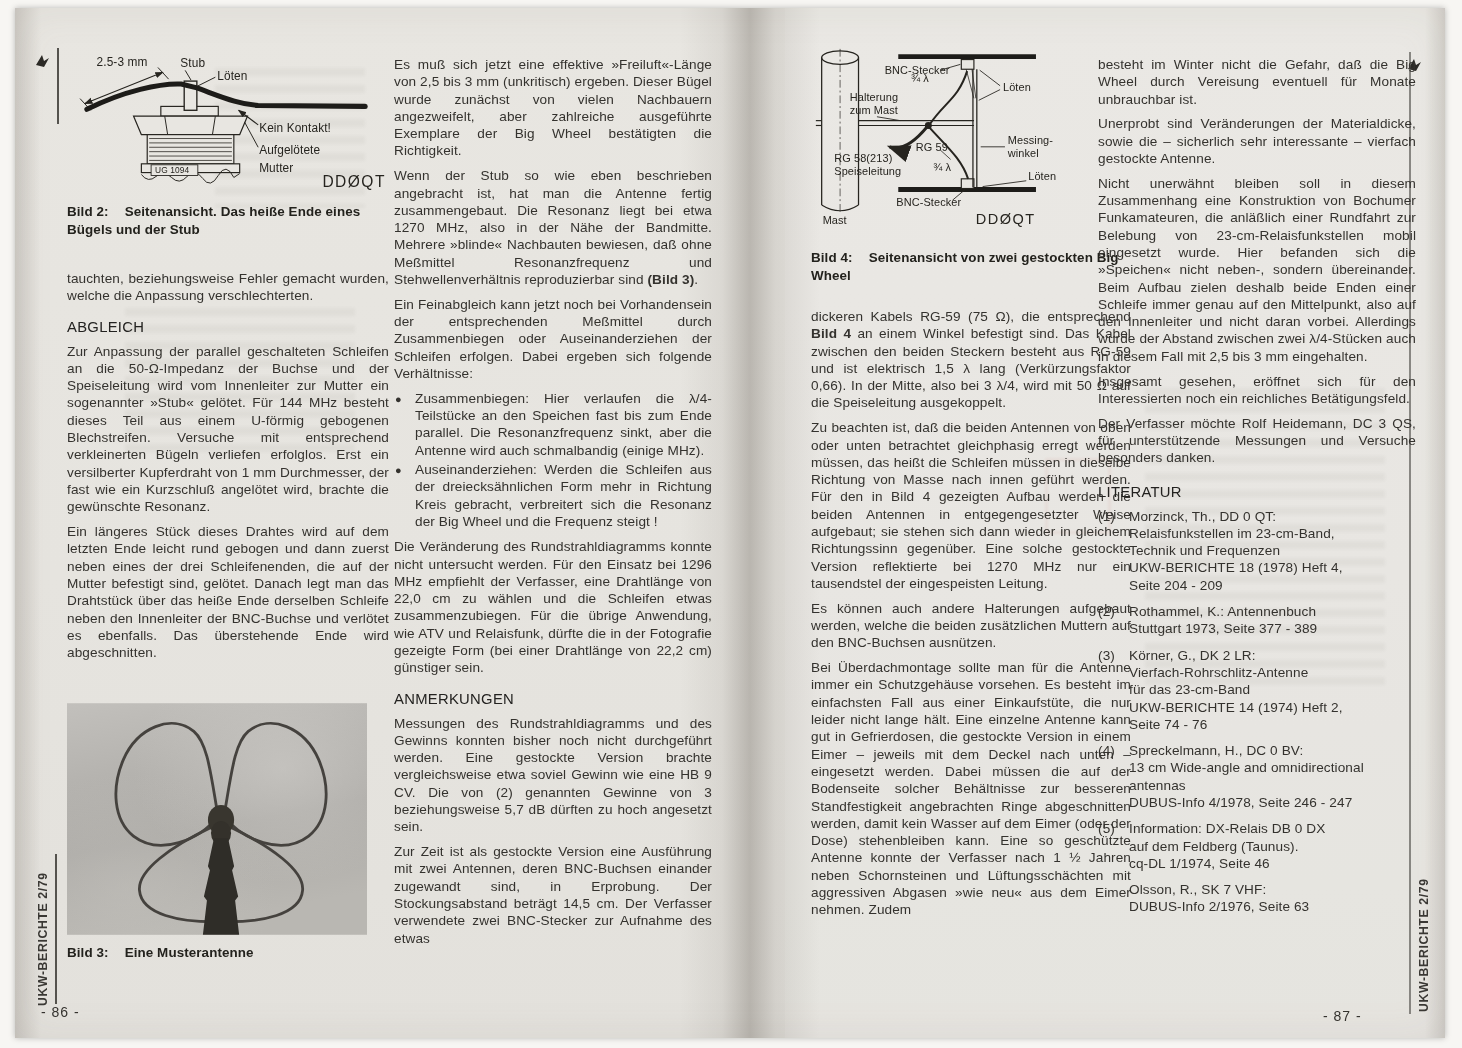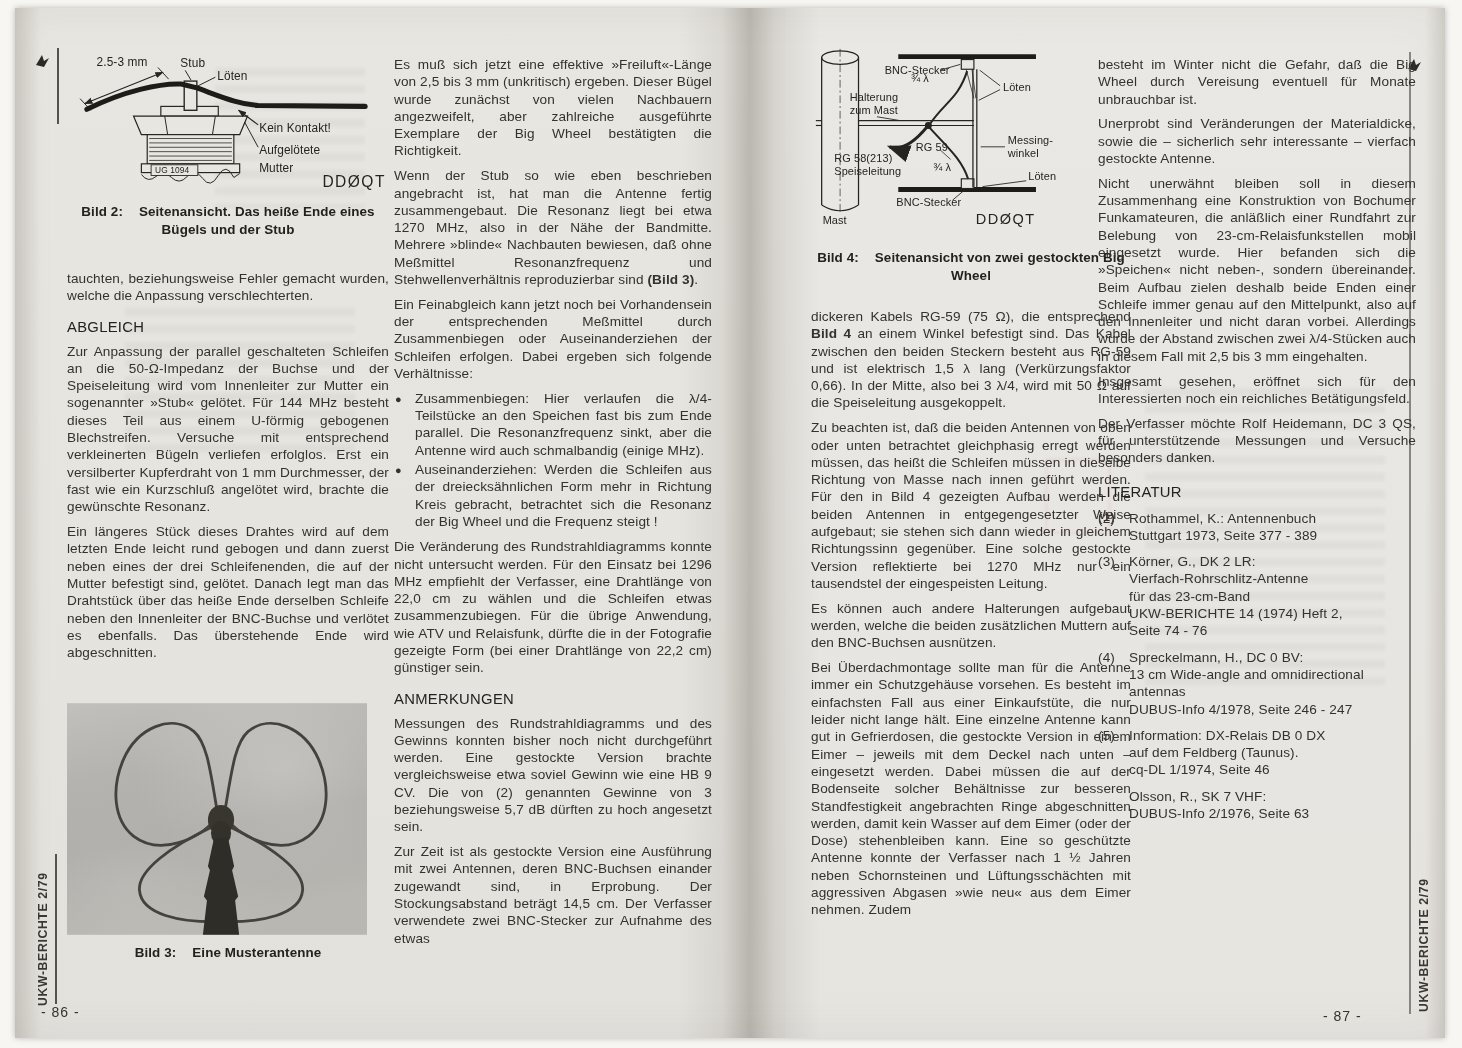--- a/index.html
+++ b/index.html
@@ -18,21 +18,21 @@
     position:absolute;left:665px;top:0;width:140px;height:1030px;
     background:linear-gradient(90deg,rgba(0,0,0,0) 0%,rgba(70,62,52,.08) 30%,rgba(70,62,52,.28) 50%,rgba(70,62,52,.10) 68%,rgba(0,0,0,0) 100%);
   }
   .edge-shade-l{position:absolute;left:0;top:0;width:26px;height:1030px;background:linear-gradient(90deg,rgba(90,80,70,.18),rgba(0,0,0,0));}
   .edge-shade-r{position:absolute;right:0;top:0;width:20px;height:1030px;background:linear-gradient(270deg,rgba(90,80,70,.16),rgba(0,0,0,0));}
 
   .col{position:absolute;width:318px;font-size:13.6px;line-height:17.3px;
        text-align:justify;color:#34322e;letter-spacing:.1px;}
   .col p{margin:0 0 7.5px 0;}
   .head{font-weight:normal;font-size:14.8px;line-height:18px;margin:13px 0 7px 0;color:#232220;text-align:left;letter-spacing:.3px;}
-  .caption{font-weight:bold;font-size:13.4px;line-height:17.5px;text-align:center;margin:9px 0 10px 0;color:#23221d;}
+  .caption{font-weight:bold;font-size:13.4px;line-height:17.5px;text-align:left;margin:9px 0 10px 0;color:#23221d;}
   .cap-label{margin-right:16px;}
   .bullet{position:relative;padding-left:21px;margin:0 0 2px 0;}
   .bullet-dot{position:absolute;left:1px;top:1px;font-size:11px;}
   .ref{position:relative;padding-left:31px;margin:0 0 9px 0;text-align:left;}
   .ref-num{position:absolute;left:0;top:0;}
   .ref-text{white-space:pre-line;}
 
   .fig{margin:0 0 2px 0;}
   .fig svg{display:block;}
   svg text{fill:#26241f;font-family:"Liberation Sans","DejaVu Sans",sans-serif;}
@@ -187,21 +187,21 @@
   <div class="col" style="left:379px;top:48px;">
     <p>Es muß sich jetzt eine effektive »Freiluft«-Länge von 2,5 bis 3 mm (unkritisch) ergeben. Dieser Bügel wurde zunächst von vielen Nachbauern angezweifelt, aber zahlreiche ausgeführte Exemplare der Big Wheel bestätigten die Richtigkeit.</p>
     <p><span>Wenn der Stub so wie eben beschrieben angebracht ist, hat man die Antenne fertig zusammengebaut. Die Resonanz liegt bei etwa 1270 MHz, also in der Nähe der Bandmitte. Mehrere »blinde« Nachbauten bewiesen, daß ohne Meßmittel Resonanzfrequenz und Stehwellenverhältnis reproduzierbar sind </span><b>(Bild 3)</b><span>.</span></p>
     <p>Ein Feinabgleich kann jetzt noch bei Vorhandensein der entsprechenden Meßmittel durch Zusammenbiegen oder Auseinanderziehen der Schleifen erfolgen. Dabei ergeben sich folgende Verhältnisse:</p>
     <div class="bullet">
       <span class="bullet-dot">●</span>
       <span>Zusammenbiegen: Hier verlaufen die λ/4-Teilstücke an den Speichen fast bis zum Ende parallel. Die Resonanzfrequenz sinkt, aber die Antenne wird auch schmalbandig (einige MHz).</span>
     </div>
     <div class="bullet" style="margin-bottom:8px;">
       <span class="bullet-dot">●</span>
-      <span>Auseinanderziehen: Werden die Schleifen aus der dreiecksähnlichen Form mehr in Richtung Kreis gebracht, betrachtet sich die Resonanz der Big Wheel und die Frequenz steigt !</span>
+      <span>Auseinanderziehen: Werden die Schleifen aus der dreiecksähnlichen Form mehr in Richtung Kreis gebracht, verbreitert sich die Resonanz der Big Wheel und die Frequenz steigt !</span>
     </div>
     <p>Die Veränderung des Rundstrahldiagramms konnte nicht untersucht werden. Für den Einsatz bei 1296 MHz empfiehlt der Verfasser, eine Drahtlänge von 22,0 cm zu wählen und die Schleifen etwas zusammenzubiegen. Für die übrige Anwendung, wie ATV und Relaisfunk, dürfte die in der Fotografie gezeigte Form (bei einer Drahtlänge von 22,2 cm) günstiger sein.</p>
     <div class="head">ANMERKUNGEN</div>
     <p>Messungen des Rundstrahldiagramms und des Gewinns konnten bisher noch nicht durchgeführt werden. Eine gestockte Version brachte vergleichsweise etwa soviel Gewinn wie eine HB 9 CV. Die von (2) genannten Gewinne von 3 beziehungsweise 5,7 dB dürften zu hoch angesetzt sein.</p>
     <p>Zur Zeit ist als gestockte Version eine Ausführung mit zwei Antennen, deren BNC-Buchsen einander zugewandt sind, in Erprobung. Der Stockungsabstand beträgt 14,5 cm. Der Verfasser verwendete zwei BNC-Stecker zur Aufnahme des etwas</p>
   </div>
 
   <div class="col" style="left:796px;top:34px;width:320px;">
 
     <div class="fig">
@@ -283,20 +283,25 @@
   <div class="col" style="left:1083px;top:48px;">
     <p>besteht im Winter nicht die Gefahr, daß die Big Wheel durch Vereisung eventuell für Monate unbrauchbar ist.</p>
     <p>Unerprobt sind Veränderungen der Materialdicke, sowie die – sicherlich sehr interessante – vierfach gestockte Antenne.</p>
     <p>Nicht unerwähnt bleiben soll in diesem Zusammenhang eine Konstruktion von Bochumer Funkamateuren, die anläßlich einer Rundfahrt zur Belebung von 23-cm-Relaisfunkstellen mobil eingesetzt wurde. Hier befanden sich die »Speichen« nicht neben-, sondern übereinander. Beim Aufbau zielen deshalb beide Enden einer Schleife immer genau auf den Mittelpunkt, also auf den Innenleiter und nicht daran vorbei. Allerdings wurde der Abstand zwischen zwei λ/4-Stücken auch in diesem Fall mit 2,5 bis 3 mm eingehalten.</p>
     <p>Insgesamt gesehen, eröffnet sich für den Interessierten noch ein reichliches Betätigungsfeld.</p>
     <p>Der Verfasser möchte Rolf Heidemann, DC 3 QS, für unterstützende Messungen und Versuche besonders danken.</p>
     <div class="head" style="margin-top:16px;">LITERATUR</div>
 
     <div class="ref">
       <span class="ref-num">(1)</span>
+      <span class="ref-text">Morzinck, Th., DD 0 QT:
+Relaisfunkstellen im 23-cm-Band,
+Technik und Frequenzen
+UKW-BERICHTE 18 (1978) Heft 4,
+Seite 204 - 209</span>
     </div>
     <div class="ref">
       <span class="ref-num">(2)</span>
       <span class="ref-text">Rothammel, K.: Antennenbuch
 Stuttgart 1973, Seite 377 - 389</span>
     </div>
     <div class="ref">
       <span class="ref-num">(3)</span>
       <span class="ref-text">Körner, G., DK 2 LR:
 Vierfach-Rohrschlitz-Antenne

